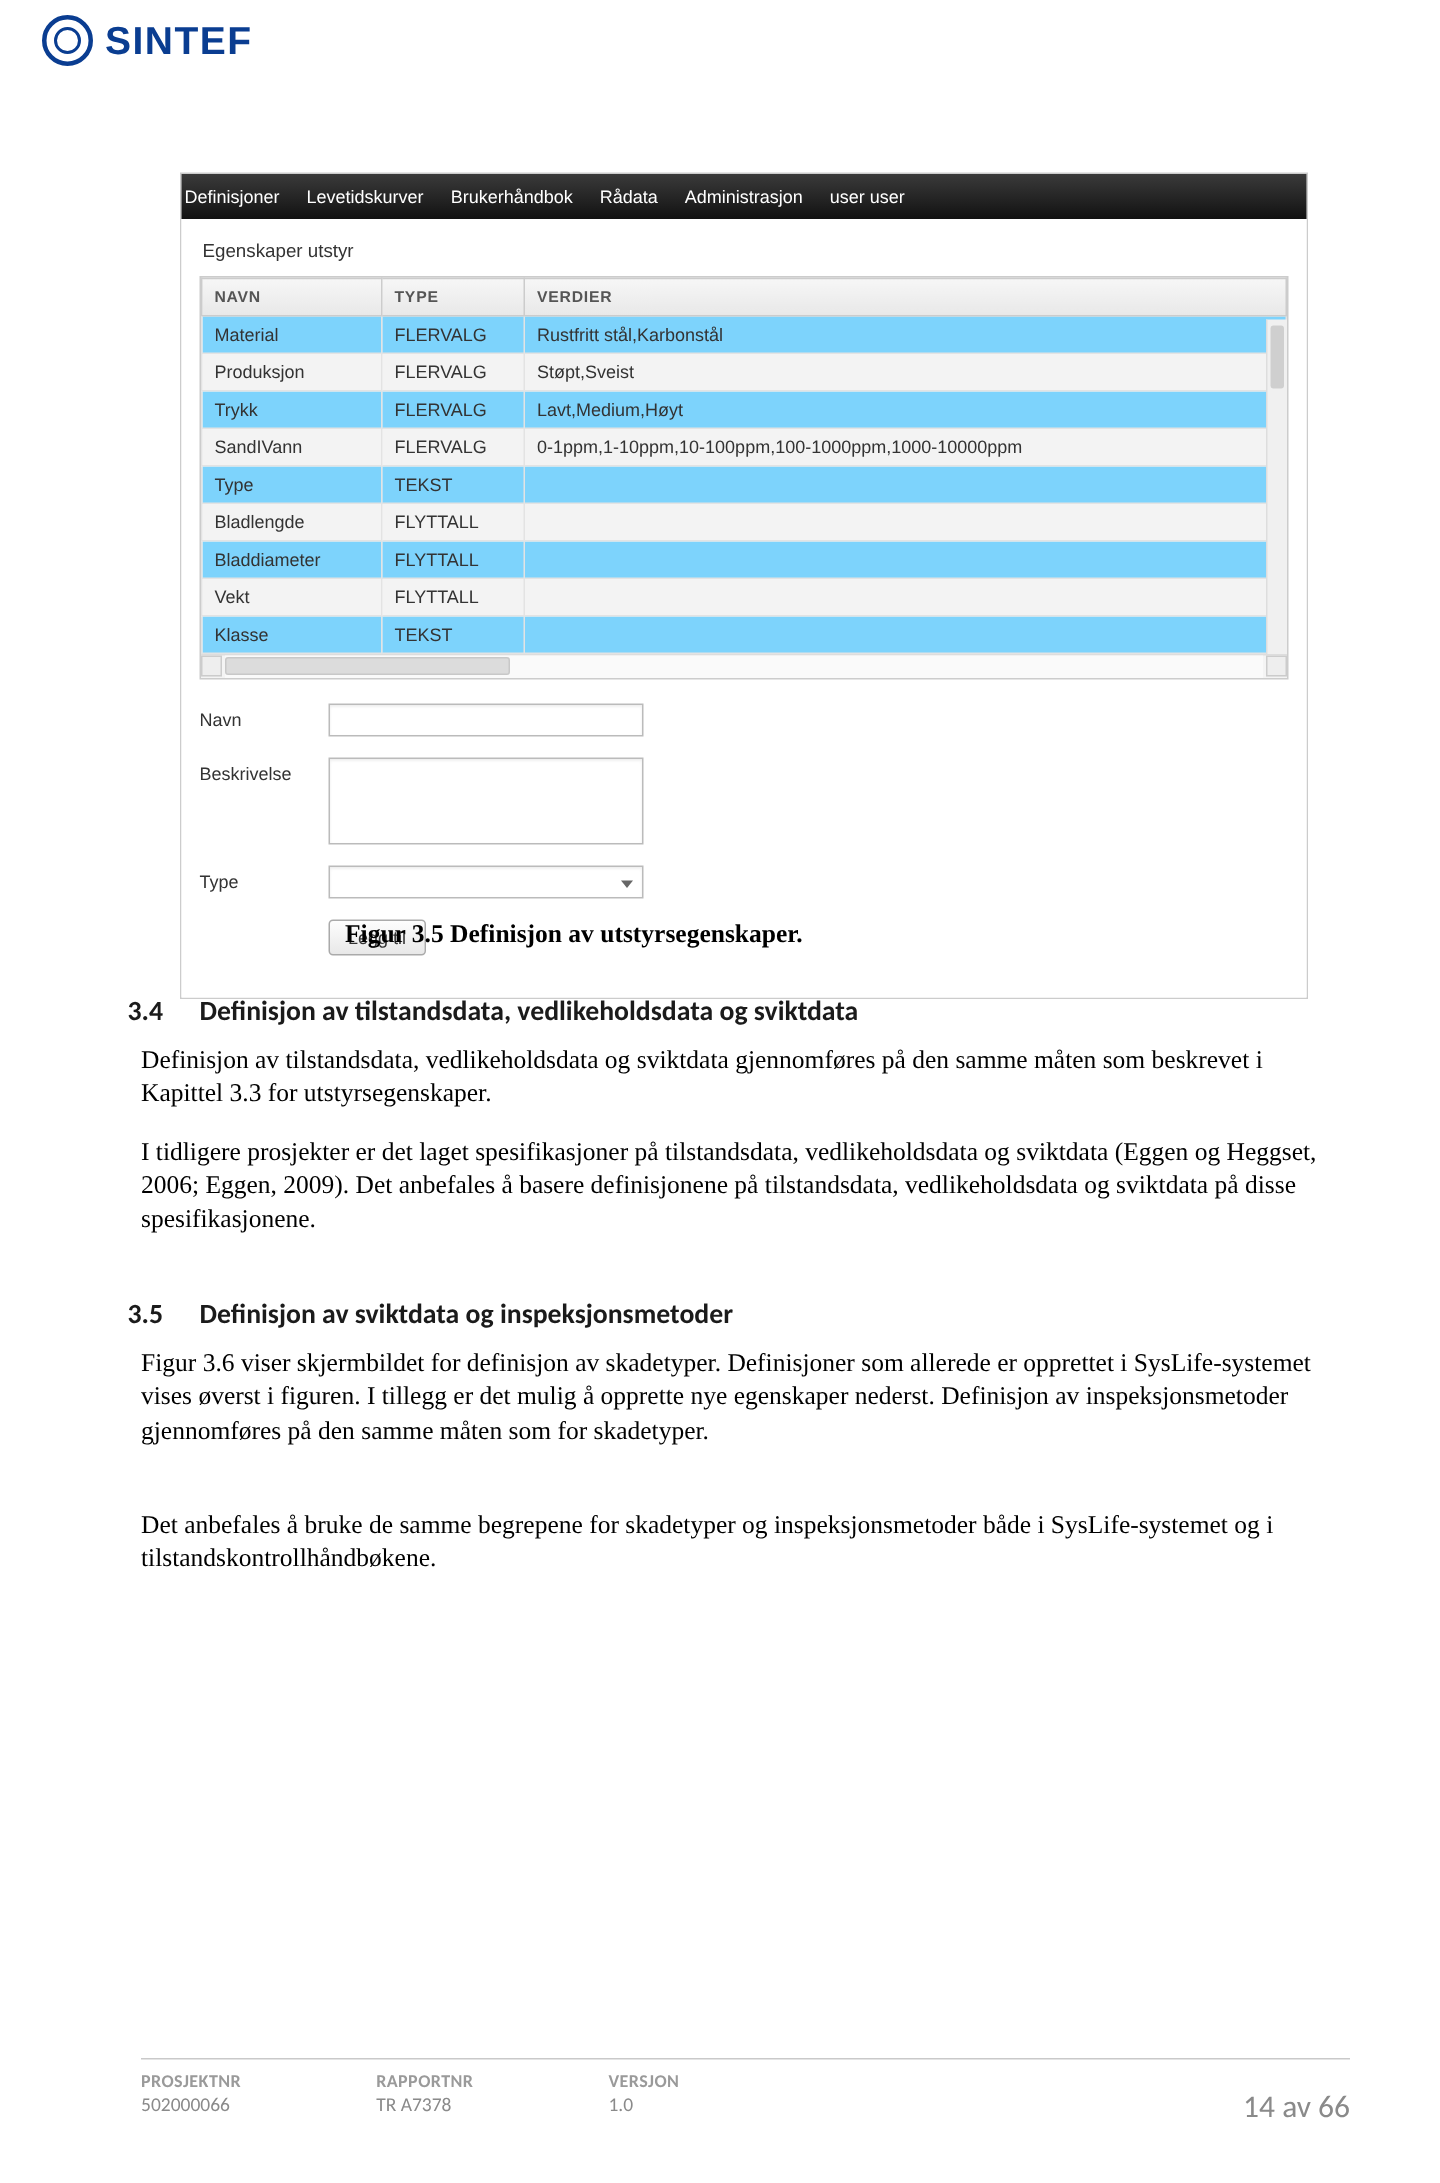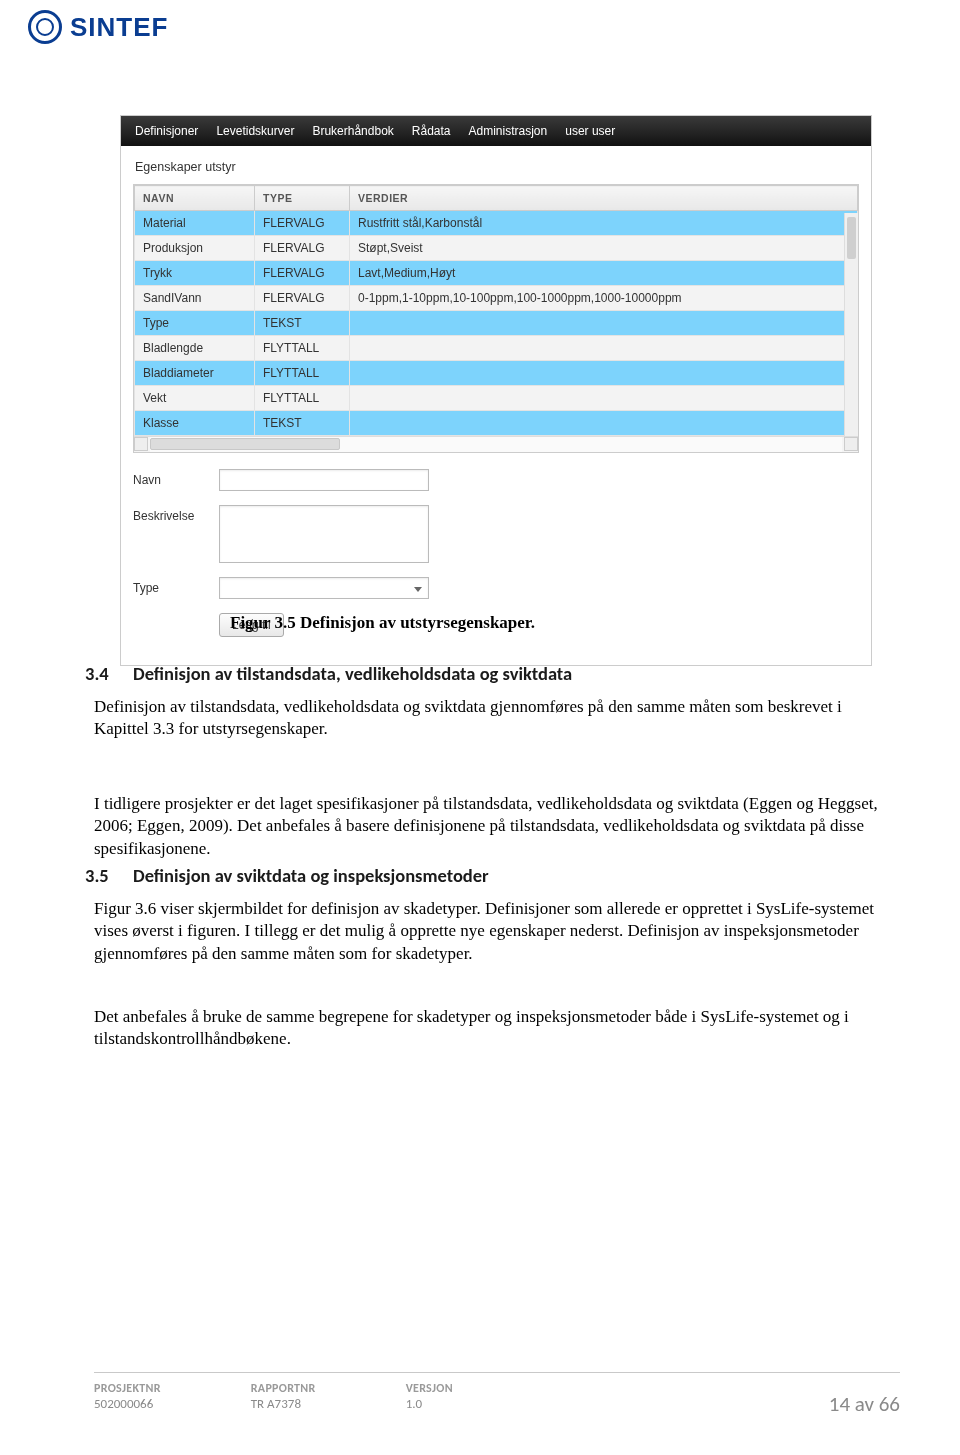--- a/index.html
+++ b/index.html
@@ -21,21 +21,21 @@
   }
 
   
   .screenshot-wrap {
     position: absolute; left: 120px; top: 115px; width: 752px;
     border: 1px solid #ccc;
   }
   .app-bar {
     background: linear-gradient(#3a3a3a, #222 60%, #111);
     color: #fff; font: 12px Arial, sans-serif;
-    display: flex; gap: 18px; padding: 8px 14px;
+    display: flex; gap: 18px; padding: 8px 2px;
   }
   .app-bar span { white-space: nowrap; }
 
   .app-body { background: #fff; padding: 8px 12px 14px 12px; font: 12px Arial, sans-serif; color: #333; }
   .section-title { margin: 6px 2px 10px 2px; font-size: 12.5px; color: #333; }
 
   .table-wrap { border: 1px solid #ccc; position: relative; }
   table.grid { border-collapse: collapse; width: 100%; table-layout: fixed; }
   table.grid th {
     background: linear-gradient(#f6f6f6, #e8e8e8);
@@ -97,21 +97,21 @@
   .h-34 { top: 662px; }
   .h-35 { top: 864px; }
   .heading .num { display: inline-block; width: 48px; }
 
   .para {
     position: absolute; left: 94px; width: 795px;
     font: 17px/1.32 "Times New Roman", serif; color: #000;
     text-align: left;
   }
   .p1 { top: 696px; }
-  .p2 { top: 757px; margin-top: 36px; }
+  .p2 { top: 757px; }
   .p3 { top: 898px; }
   .p4 { top: 1006px; }
 
   
   .footer {
     position: absolute; left: 94px; right: 60px; top: 1372px;
     border-top: 1px solid #c9c9c9; padding-top: 8px;
     display: flex; justify-content: space-between; align-items: flex-start;
     font-family: Calibri, Arial, sans-serif;
   }

